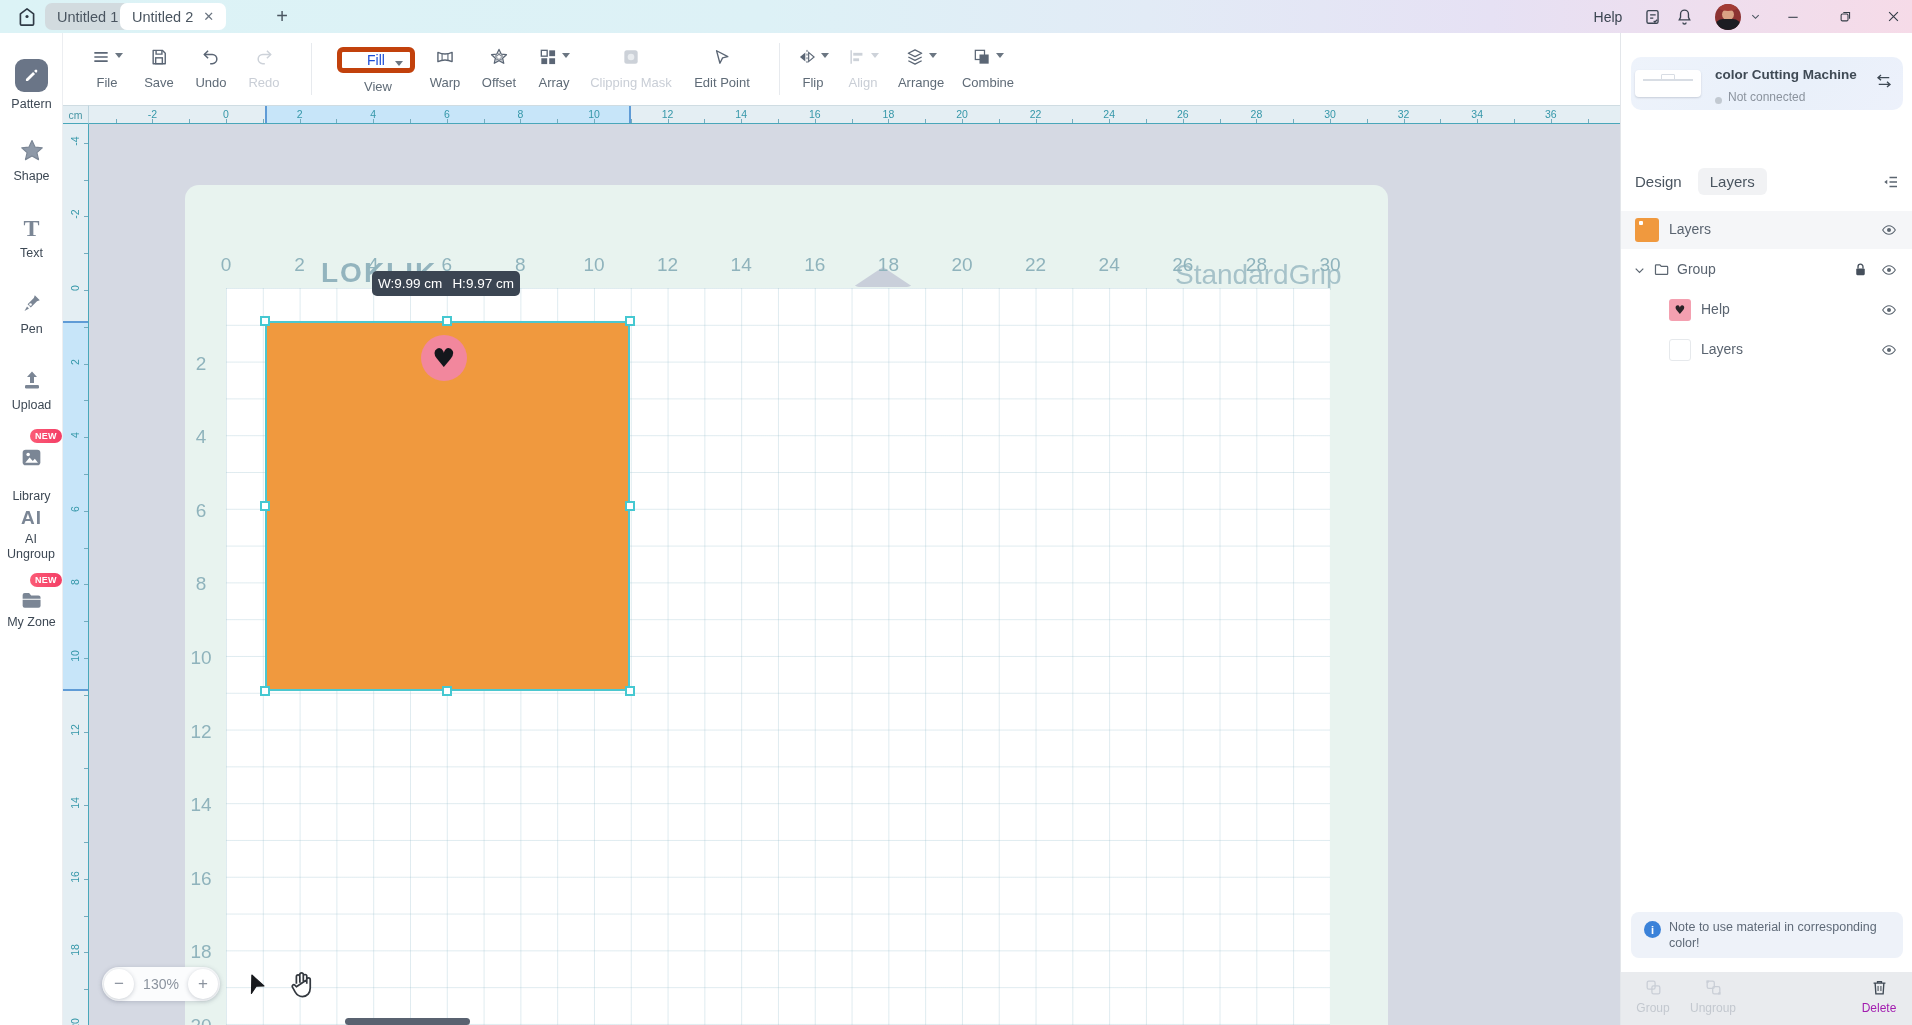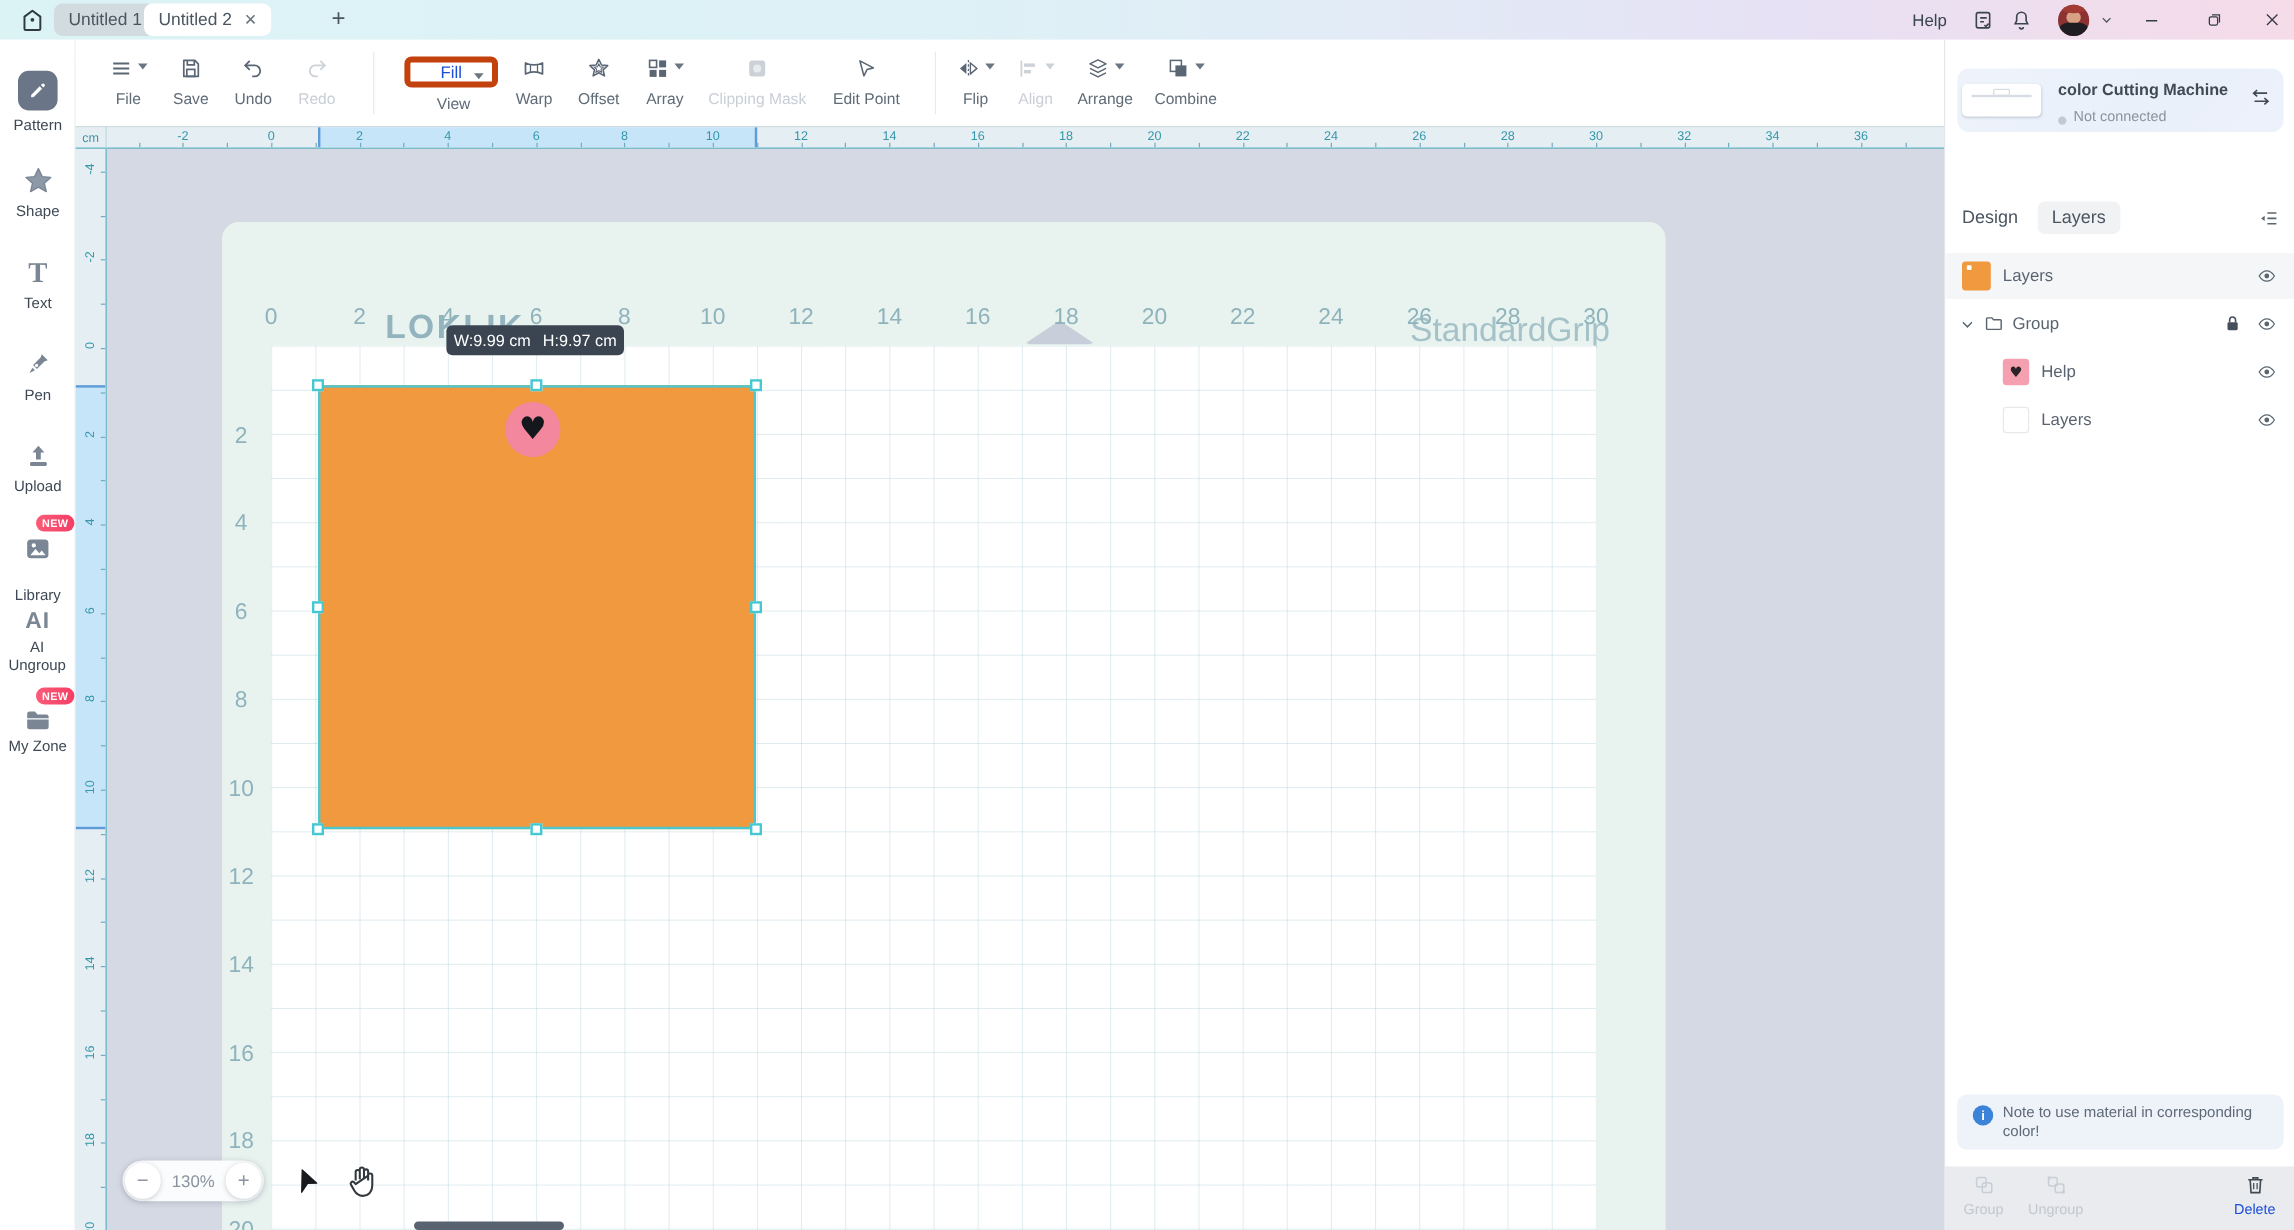--- a/index.html
+++ b/index.html
@@ -112,21 +112,21 @@
   .lr-label{position:absolute;top:10px;font-size:14px;color:#5a6470;}
   .thumb{position:absolute;box-sizing:border-box;}
   #note-box{position:absolute;left:10px;top:879px;width:272px;height:46px;background:#eef2f9;border-radius:8px;}
   #note-text{position:absolute;left:38px;top:7px;width:224px;font-size:12.5px;line-height:16px;color:#5f6a78;}
   #note-icon{position:absolute;left:13px;top:9px;width:17px;height:17px;border-radius:50%;background:#3b82d9;color:#fff;
      font-size:11px;font-weight:bold;display:flex;align-items:center;justify-content:center;font-style:normal;}
   #panel-actions{position:absolute;left:0;top:939px;width:292px;height:53px;background:#e9ebee;}
   .action-btn{position:absolute;top:6px;width:60px;display:flex;flex-direction:column;align-items:center;}
   .action-btn .lbl{font-size:12px;margin-top:4px;}
   .action-btn.disabled .lbl{color:#c3c8cf;}
-  .action-btn.enabled .lbl{color:#1d4ed8;}
+  .action-btn.enabled .lbl{color:#a21caf;}
   .eye{position:absolute;top:11px;left:259px;}
 </style>
 </head>
 <body>
 
 <div id="titlebar" class="abs">
   <div class="tbarbtn" style="left:13px;width:28px;">
     <svg width="22" height="22" viewBox="0 0 24 24">
         <path d="M12 3.2 19.2 8.6 V19.6 a1.2 1.2 0 0 1 -1.2 1.2 H6 a1.2 1.2 0 0 1 -1.2 -1.2 V8.6 Z" fill="none" stroke="#2f3a45" stroke-width="1.8" stroke-linejoin="round"></path>
         <circle cx="12" cy="11.5" r="1.7" fill="#2f3a45"></circle>

